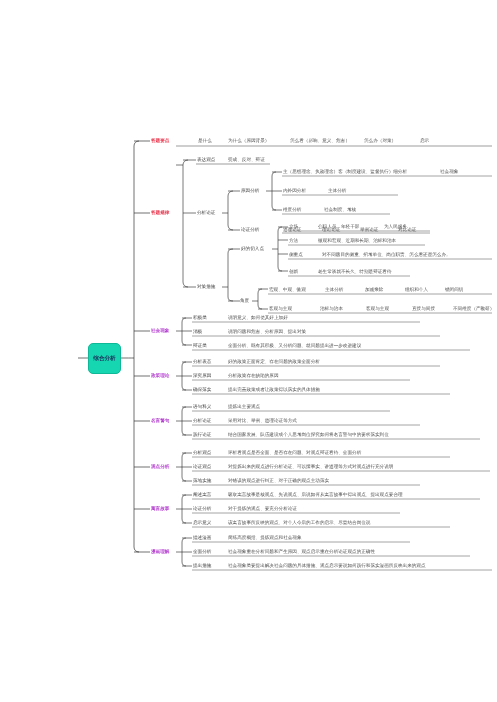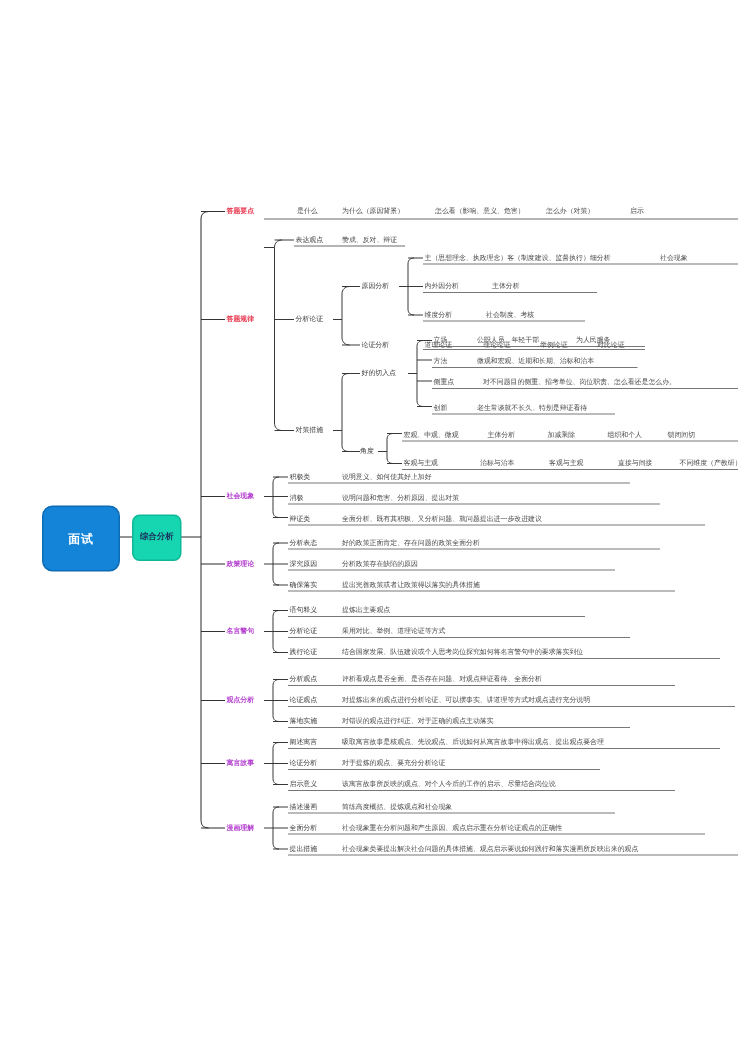--- a/index.html
+++ b/index.html
@@ -228,23 +228,20 @@
       <path d="M182,552 L192,552"></path>
       <path d="M182,566 L192,566"></path>
     </g>
     <g fill="none" stroke="#5a5a5a" stroke-width="0.55">
       <path d="M192,542 L410,542"></path>
       <path d="M192,556 L470,556"></path>
       <path d="M192,570 L492,570"></path>
     </g>
   </svg>
 
-  <div class="root-box" style="left:28px;top:337px;width:50px;height:42px;">
-    <span>面试</span>
-  </div>
 
   <div class="sub-root-box" style="left:88px;top:343px;width:31px;height:29px;">
     <span>综合分析</span>
   </div>
 
   <div class="lab red" style="left:151px;top:138px;">答题要点</div>
   <div class="lab leaf" style="left:198px;top:138px;">是什么</div>
   <div class="lab leaf" style="left:228px;top:138px;">为什么（原因背景）</div>
   <div class="lab leaf" style="left:290px;top:138px;">怎么看（影响、意义、危害）</div>
   <div class="lab leaf" style="left:364px;top:138px;">怎么办（对策）</div>

